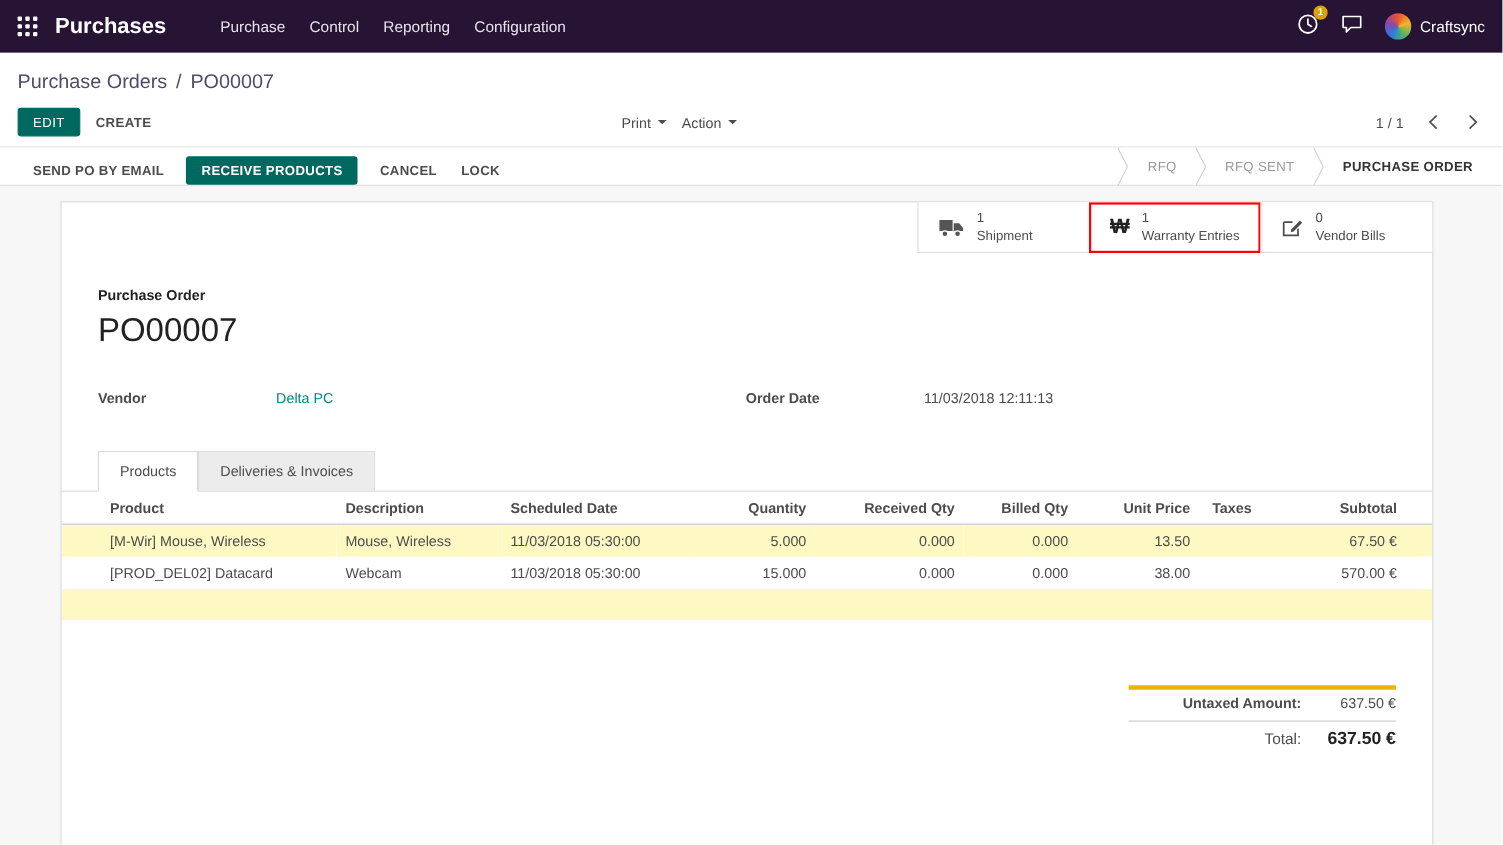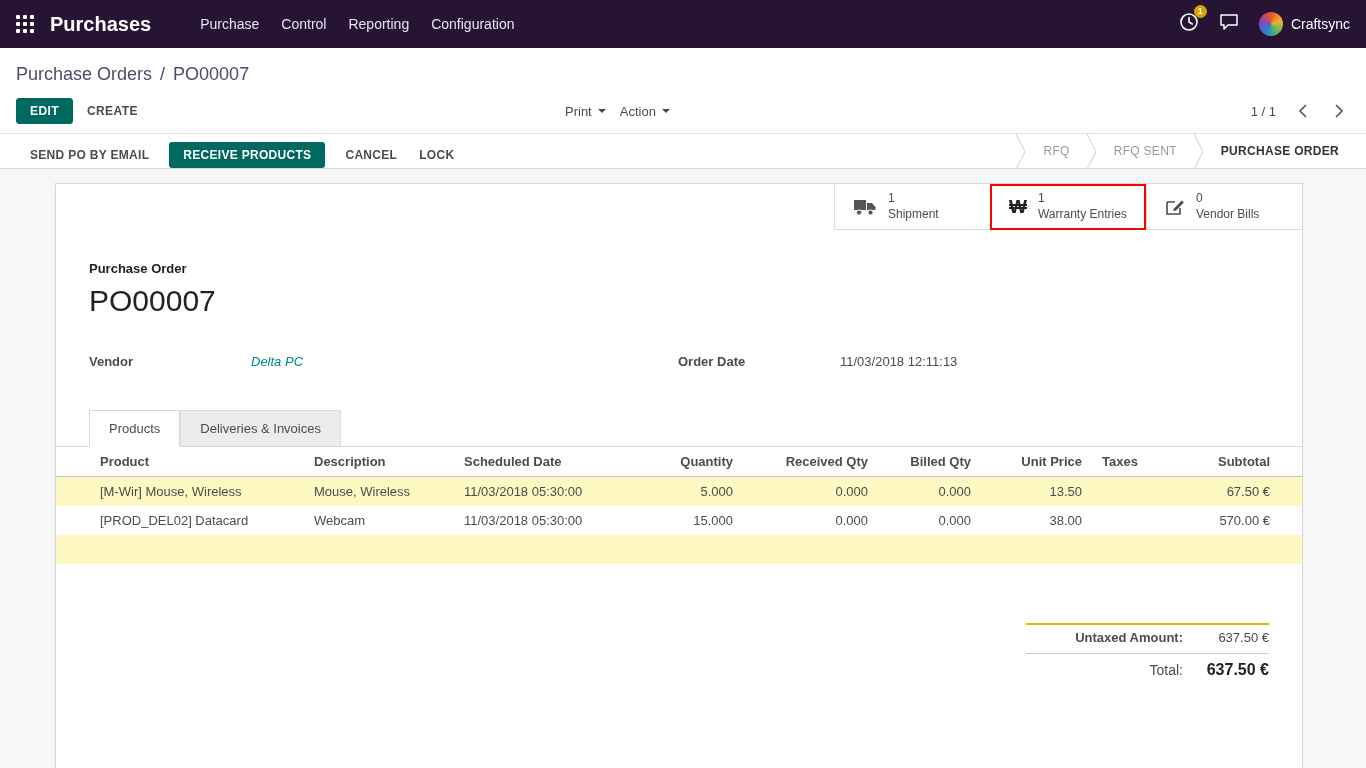--- a/index.html
+++ b/index.html
@@ -34,21 +34,21 @@
     background: conic-gradient(#e8562a, #f2b32c, #57b55e, #2a7de1, #8e44ad, #e8562a); }
   .user-name { font-size: 14px; color: #fff; }
 
   
   .control-panel { padding: 10px 16px 8px; background: #fff; flex-shrink: 0; }
   .breadcrumb-row { font-size: 18px; color: #4f4b6b; margin: 6px 0 12px; line-height: 21px; }
   .bc-link { cursor: pointer; }
   .bc-sep { margin: 0 8px; }
   .buttons-row { position: relative; height: 28px; display: flex; align-items: center; }
   .btn-primary { background: var(--primary-button, #00695f); color: #fff;
-    border: 1px solid var(--primary-button, #00695f); font-size: 12px; font-weight: bold;
+    border: 1px solid var(--primary-button, #00695f); font-size: 12px; font-weight: normal;
     padding: 5px 13px; border-radius: 3px; letter-spacing: .4px; cursor: pointer; }
   .btn-plain { background: none; border: none; color: #4c4c4c; font-size: 12px;
     font-weight: bold; margin-left: 14px; letter-spacing: .4px; cursor: pointer; }
   .cp-center { position: absolute; left: 549px; display: flex; gap: 14px; }
   .btn-dd { background: none; border: none; font-size: 13px; color: #4c4c4c;
     cursor: pointer; display: flex; align-items: center; }
   .caret { width: 0; height: 0; border-left: 4px solid transparent;
     border-right: 4px solid transparent; border-top: 4px solid #4c4c4c; margin-left: 6px; }
   .pager { position: absolute; right: 0; display: flex; align-items: center; gap: 16px; font-size: 13px; }
   .pager button { background: none; border: none; cursor: pointer; padding: 0 6px; display: flex; }
@@ -85,41 +85,41 @@
   .stat-count, .stat-label { font-size: 12px; color: #4c4c4c; white-space: nowrap; }
 
   .sheet-body { padding: 0 33px; }
   .doc-type { font-size: 13px; font-weight: bold; color: #222; margin-top: 31px; }
   .doc-name { font-size: 30px; font-weight: 400; color: #222; margin-top: 8px; }
   .field-grid { display: grid; grid-template-columns: 589px 1fr; margin-top: 36px; }
   .field-row { display: flex; align-items: baseline; margin-bottom: 6px; min-height: 21px; }
   .f-label { width: 162px; flex-shrink: 0; font-size: 13px; font-weight: bold; color: #4c4c4c; }
   .f-label.muted { color: #8e8e8e; font-weight: normal; }
   .f-value { font-size: 13px; color: #4c4c4c; }
-  .f-value.link { color: var(--link-teal, #008784); cursor: pointer; text-decoration: none; font-style: italic; }
+  .f-value.link { color: var(--link-teal, #008784); cursor: pointer; text-decoration: none; }
 
   .tab-row { display: flex; align-items: center; padding-left: 33px;
     border-bottom: 1px solid #d9d9d9; margin-top: 28px; height: 38px; }
   .tab { font-size: 13px; color: #4c4c4c; padding: 10px 19px; cursor: pointer; white-space: nowrap; }
   .tab.active { background: #fff; border: 1px solid #d9d9d9; border-bottom: 1px solid #fff;
     margin-bottom: -1px; }
   .tab.inactive { background: #ececec; border: 1px solid #ddd; border-bottom: none; }
 
   table.o-list { width: 100%; border-collapse: collapse; table-layout: fixed; }
   .o-list th { font-size: 13px; font-weight: bold; color: #4c4c4c; text-align: left;
     padding: 7px 8px; border-bottom: 1px solid #c4c4c4; white-space: nowrap; overflow: hidden; }
   .o-list td { font-size: 13px; color: #4c4c4c; padding: 6px 8px; height: 29px;
     white-space: nowrap; overflow: hidden; }
   .o-list .num { text-align: right; }
   .o-list .first { padding-left: 44px; }
   .o-list .taxes { padding-left: 12px; }
   .o-list .subtotal { padding-right: 32px; }
   .o-list tr.stripe { background: #fef9c3; }
 
-  .totals { width: 243px; margin: 59px 33px 0 auto; border-top: 2px solid #eab308; }
+  .totals { width: 243px; margin: 59px 33px 0 auto; border-top: 4px solid #eab308; }
   .t-row { display: flex; align-items: baseline; padding: 5px 0; font-size: 13px; }
   .t-label { flex: 1; text-align: right; font-weight: bold; color: #4c4c4c; }
   .t-value { width: 86px; text-align: right; color: #4c4c4c; }
   .t-total { border-top: 1px solid #ccc; margin-top: 3px; padding-top: 7px; }
   .t-total .t-label { font-weight: normal; font-size: 14px; }
   .t-total .t-value { font-weight: bold; font-size: 16px; color: #222; }
 </style>
 </head>
 <body>
 

